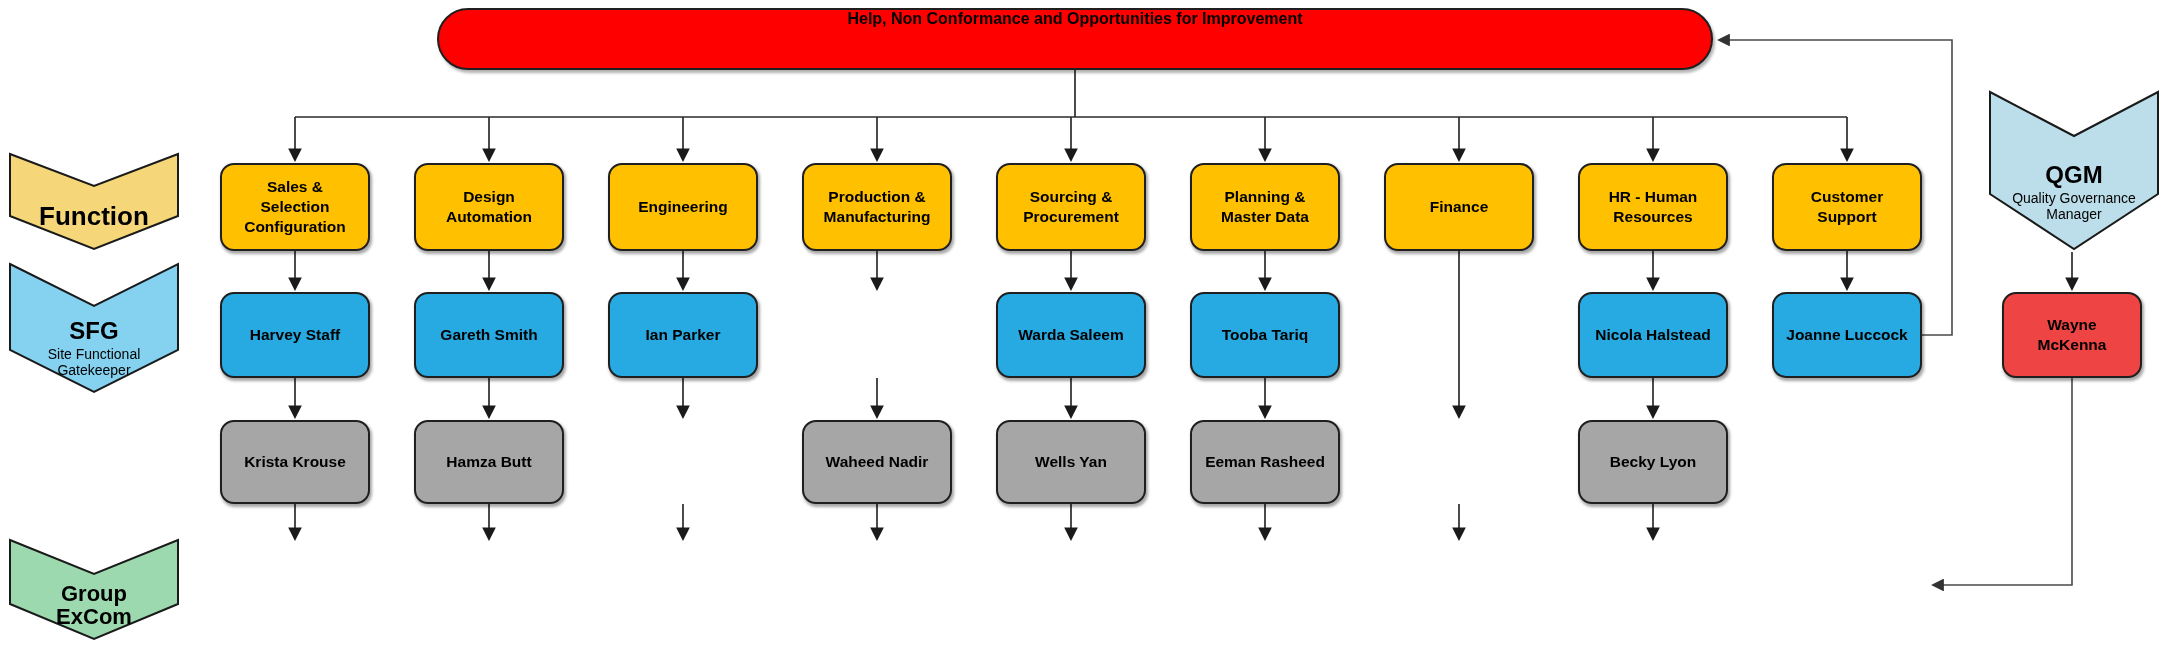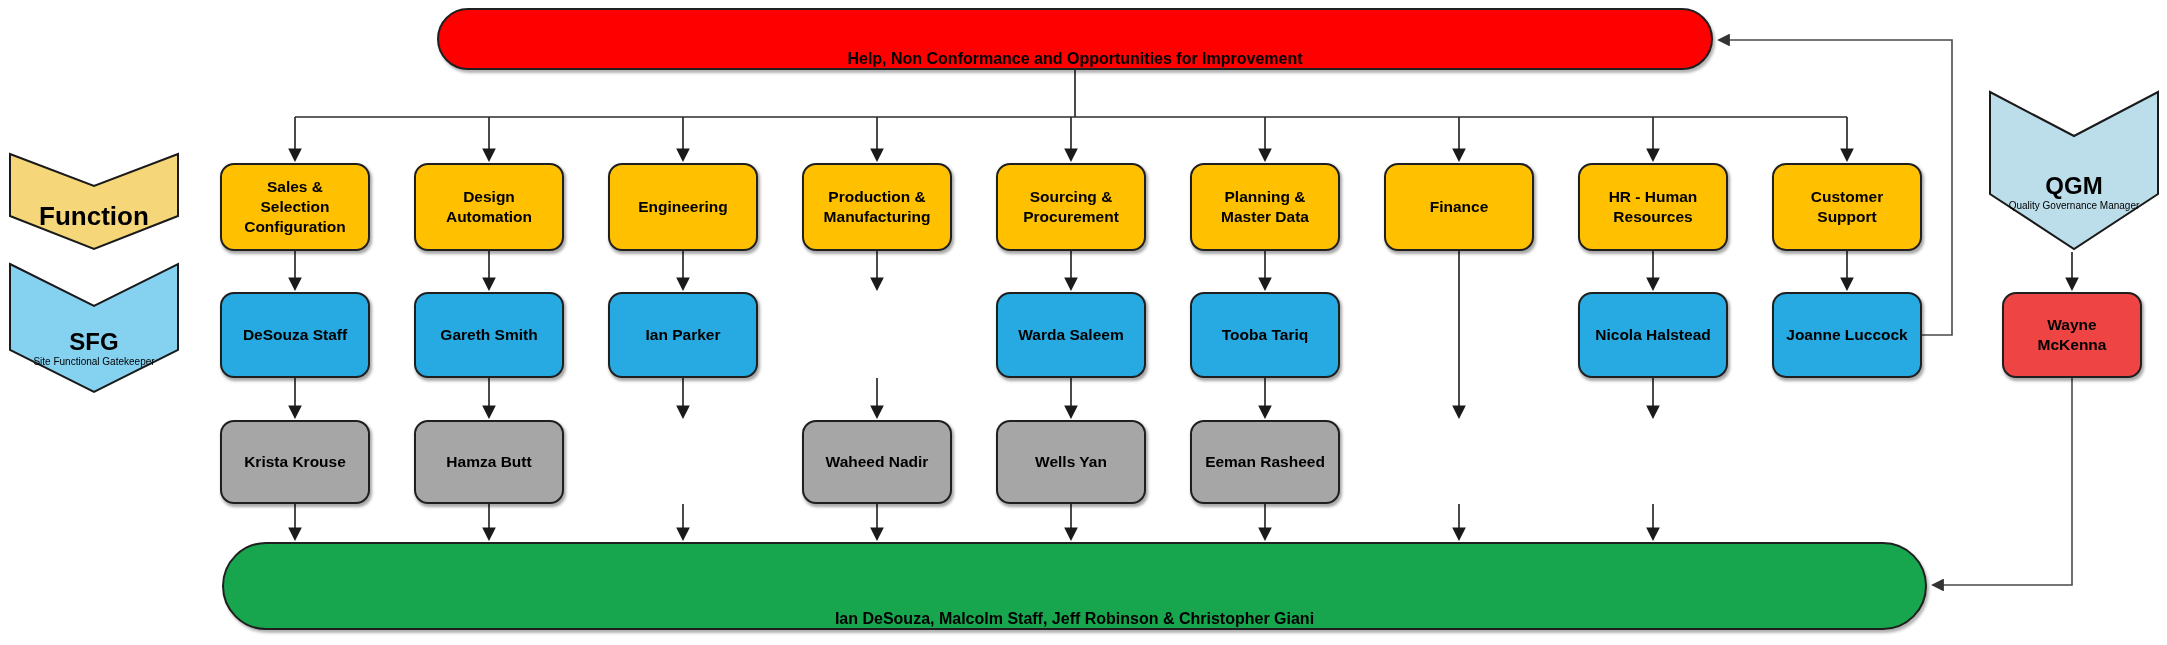--- a/index.html
+++ b/index.html
@@ -23,35 +23,35 @@
   .r1{top:163px;height:88px;}
   .r2{top:292px;height:86px;}
   .r3{top:420px;height:84px;}
   .ybox{background:#FFC000;}
   .bbox{background:#27A9E1;}
   .gbox{background:#A6A6A6;}
   .tealbox{background:#ef4444;}
   .pill{
     position:absolute;box-sizing:border-box;z-index:2;
     border:2px solid #1f1f1f;
-    display:flex;align-items:flex-end;justify-content:center;text-align:center;
+    display:flex;align-items:flex-start;justify-content:center;text-align:center;
     font-weight:bold;font-size:16px;
     box-shadow:2px 3px 3px rgba(0,0,0,0.3);
   }
   .pill.red{left:437px;top:8px;width:1276px;height:62px;background:#FE0000;border-radius:32px;}
   .pill.green{left:222px;top:542px;width:1705px;height:88px;background:#17A54E;border-radius:44px;}
   .chev{position:absolute;z-index:2;text-decoration:underline;}
   .chev svg{position:absolute;left:0;top:0;}
   .chev-text{
     position:absolute;left:0;top:0;right:0;bottom:0;
     display:flex;flex-direction:column;align-items:center;justify-content:center;
     text-align:center;
   }
   .chev-title{font-weight:bold;font-size:24px;line-height:1.05;}
-  .chev-sub{font-size:10px;line-height:1.15;margin-top:2px;padding:0 16px;}
+  .chev-sub{font-size:14px;line-height:1.15;margin-top:2px;padding:0 16px;}
 </style>
 </head>
 <body>
 
 <div class="canvas">
 
   <svg class="wires" viewBox="0 0 2167 645">
     <defs>
       <marker id="arrD" viewBox="0 0 10 10" refX="8.5" refY="5" markerWidth="8" markerHeight="8" orient="auto-start-reverse">
         <path d="M0,0 L10,5 L0,10 z" fill="#1a1a1a"></path>
@@ -130,48 +130,54 @@
     <svg width="172" height="132" viewBox="0 0 172 132">
       <polygon points="2,2 86,44 170,2 170,88 86,130 2,88" fill="#85D2F0" stroke="#1a1a1a" stroke-width="2"></polygon>
     </svg>
     <div class="chev-text" style="padding-top:40px">
       <div class="chev-title">SFG</div>
       <div class="chev-sub">Site Functional Gatekeeper</div>
     </div>
   </div>
 
 
+  <div class="chev" style="left:8px;top:538px;width:172px;height:104px">
+    <svg width="172" height="104" viewBox="0 0 172 104">
+      <polygon points="2,2 86,36 170,2 170,66 86,101 2,66" fill="#9CD9AE" stroke="#1a1a1a" stroke-width="2"></polygon>
+    </svg>
+    <div class="chev-text" style="padding-top:30px">
+      <div class="chev-title" style="font-size:22px;max-width:110px">Group ExCom</div>
+    </div>
+  </div>
 
   <div class="box r1 ybox" style="left:220px">Sales &amp; Selection Configuration</div>
   <div class="box r1 ybox" style="left:414px">Design Automation</div>
   <div class="box r1 ybox" style="left:608px">Engineering</div>
   <div class="box r1 ybox" style="left:802px">Production &amp; Manufacturing</div>
   <div class="box r1 ybox" style="left:996px">Sourcing &amp; Procurement</div>
   <div class="box r1 ybox" style="left:1190px">Planning &amp; Master Data</div>
   <div class="box r1 ybox" style="left:1384px">Finance</div>
   <div class="box r1 ybox" style="left:1578px">HR - Human Resources</div>
   <div class="box r1 ybox" style="left:1772px">Customer Support</div>
 
-  <div class="box r2 bbox" style="left:220px">DeSouza Staff</div>
+  <div class="box r2 bbox" style="left:220px">Harvey Staff</div>
   <div class="box r2 bbox" style="left:414px">Gareth Smith</div>
   <div class="box r2 bbox" style="left:608px">Ian Parker</div>
   <div class="box r2 bbox" style="left:996px">Warda Saleem</div>
   <div class="box r2 bbox" style="left:1190px">Tooba Tariq</div>
   <div class="box r2 bbox" style="left:1578px">Nicola Halstead</div>
   <div class="box r2 bbox" style="left:1772px">Joanne Luccock</div>
 
   <div class="box r3 gbox" style="left:220px">Krista Krouse</div>
   <div class="box r3 gbox" style="left:414px">Hamza Butt</div>
   <div class="box r3 gbox" style="left:802px">Waheed Nadir</div>
   <div class="box r3 gbox" style="left:996px">Wells Yan</div>
   <div class="box r3 gbox" style="left:1190px">Eeman Rasheed</div>
+  <div class="box r3 gbox" style="left:1578px">Becky Lyon</div>
 
-  <div class="pill green">
-    <span>Ian DeSouza, Malcolm Staff, Jeff Robinson &amp; Christopher Giani</span>
-  </div>
 
   <div class="chev" style="left:1988px;top:90px;width:172px;height:162px">
     <svg width="172" height="162" viewBox="0 0 172 162">
       <polygon points="2,2 86,46 170,2 170,104 86,159 2,104" fill="#BCDEEA" stroke="#1a1a1a" stroke-width="2"></polygon>
     </svg>
     <div class="chev-text" style="padding-top:42px">
       <div class="chev-title">QGM</div>
       <div class="chev-sub">Quality Governance Manager</div>
     </div>
   </div>

